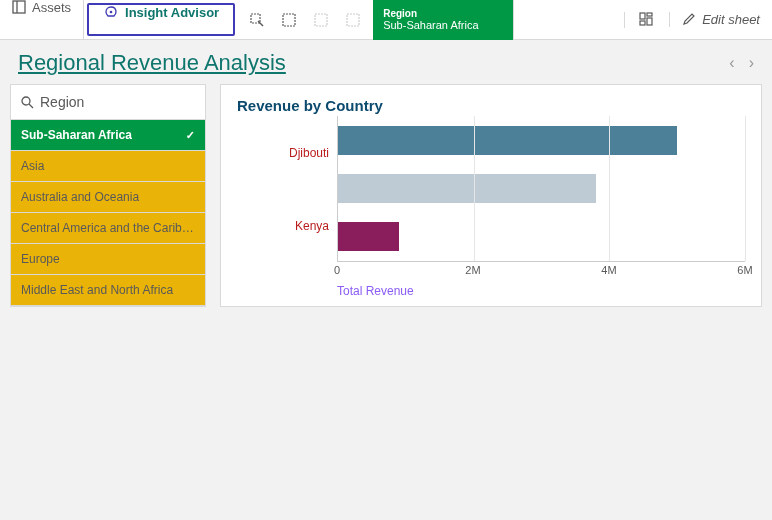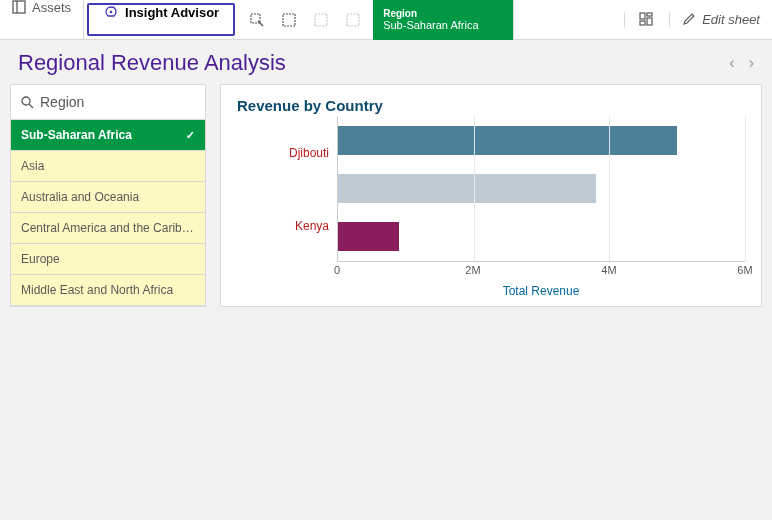--- a/index.html
+++ b/index.html
@@ -26,21 +26,21 @@
     align-items: flex-start;
     gap: 6px;
     padding: 0 12px;
     border-right: 1px solid #d9d9d9;
     cursor: pointer;
     font-size: 13px;
     color: #595959;
   }
   .toolbar-btn.insight {
     border: 2px solid #3f3ab5;
-    color: #000000;
+    color: #0f766e;
     margin: 3px 6px 3px 3px;
     border-radius: 2px;
     padding: 0 14px;
     font-weight: 600;
   }
   .toolbar-sel-group {
     display: flex;
     align-items: center;
     gap: 0;
     border-right: 1px solid #d9d9d9;
@@ -75,22 +75,23 @@
   .toolbar-right .toolbar-btn { border-left: 1px solid #d9d9d9; border-right: none; font-style: italic; }
 
   
   .title-row {
     display: flex;
     align-items: center;
     padding: 10px 18px 8px 18px;
   }
   .page-title {
     font-size: 22px;
-    color: #4c1d95;
+    color: #0f766e;
     font-weight: 400;
+    text-decoration: underline;
   }
   .title-nav {
     margin-left: auto;
     display: flex;
     gap: 14px;
     color: #999;
   }
   .title-nav span { cursor: pointer; font-size: 16px; }
 
   
@@ -111,21 +112,21 @@
     align-items: center;
     gap: 6px;
     padding: 9px 10px;
     border-bottom: 1px solid #d9d9d9;
     color: #595959;
     font-size: 14px;
   }
   .filter-item {
     padding: 8px 10px;
     border-bottom: 1px solid #d9d9d9;
-    background: #fef9c3;
+    background: #eab308;
     font-size: 12px;
     color: #595959;
     cursor: pointer;
     white-space: nowrap;
     overflow: hidden;
     text-overflow: ellipsis;
     position: relative;
   }
   .filter-item.selected {
     background: #009845;
@@ -206,24 +207,23 @@
     height: 16px;
   }
   .xtick {
     position: absolute;
     transform: translateX(-50%);
     font-size: 11px;
     color: #595959;
     top: 2px;
   }
   .xlabel {
-    text-align: center;
     margin-left: 100px;
     font-size: 12px;
-    color: #0369a1;
+    color: #8b5cf6;
     padding-top: 6px;
   }
 
   svg { display: block; }
 </style>
 </head>
 <body>
 
 <div class="toolbar">
   <div class="toolbar-btn">

